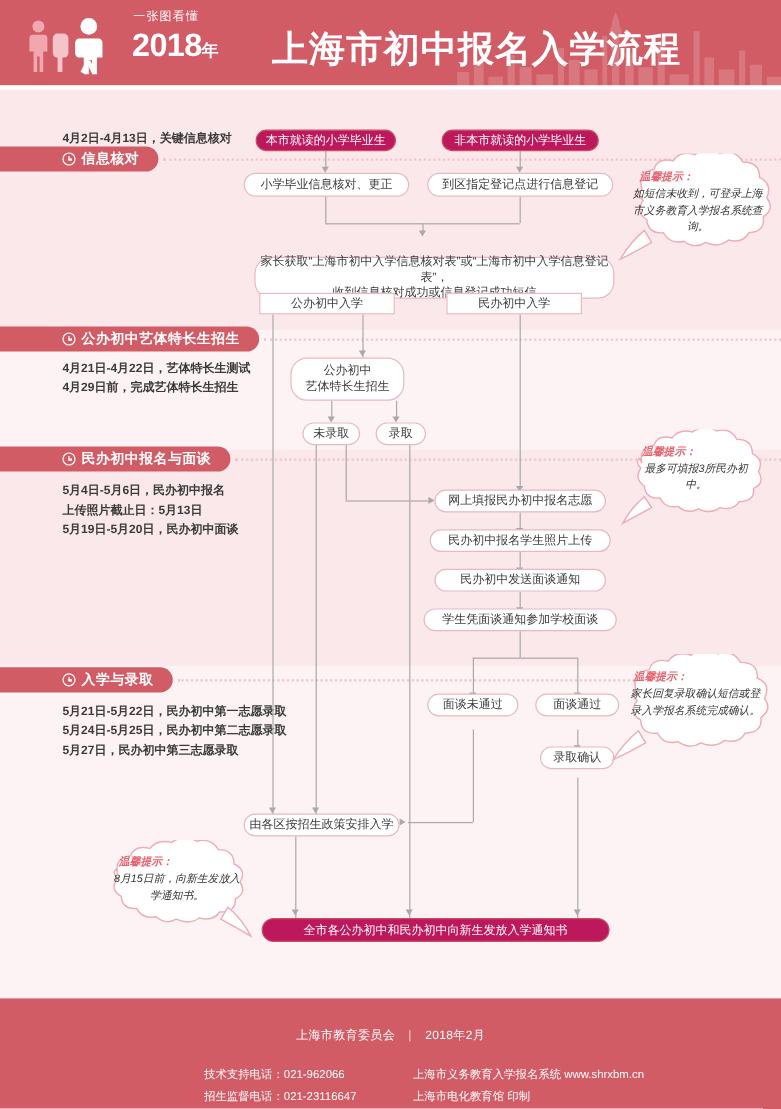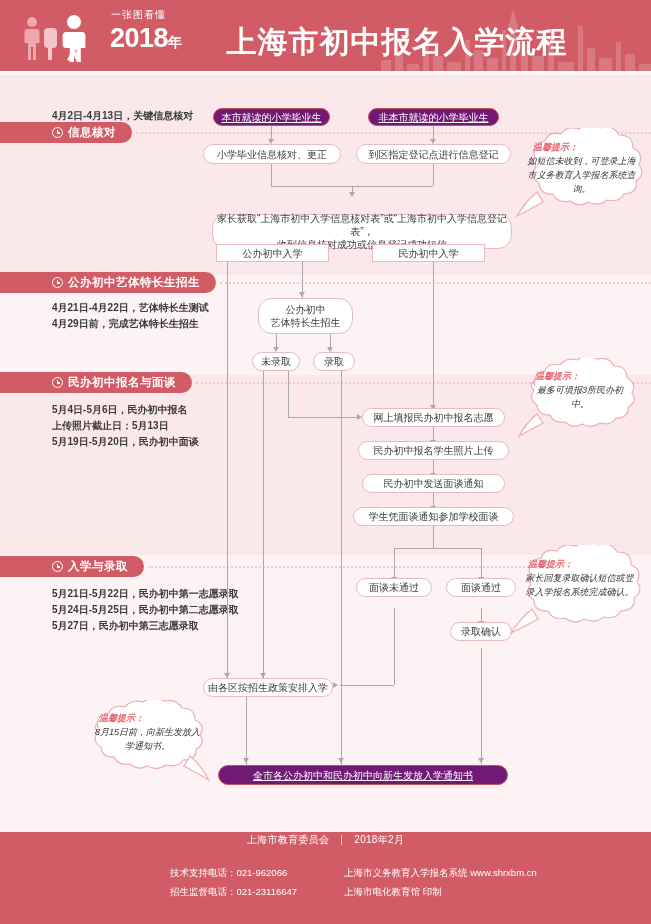--- a/index.html
+++ b/index.html
@@ -125,26 +125,25 @@
     color: #3c3c3c;
     background: #ffffff;
     border: 1px solid #e7b9c0;
     line-height: 13px;
     padding: 2px 4px;
     z-index: 3;
   }
   .node.pill { border-radius: 14px; }
   .node.rect { border-radius: 0; }
   .node.solid {
-    background: #701a75;
+    background: #be185d;
     border-color: #c94e5e;
     color: #ffffff;
     border-radius: 14px;
     font-weight: normal;
-    text-decoration: underline;
   }
   .node.two-line { flex-direction: column; }
 
   
   .ln {
     position: absolute;
     background: #a9a9a9;
     z-index: 1;
   }
   .ln.v { width: 1px; }
@@ -191,21 +190,21 @@
   
   .footer {
     position: absolute; left: 0; bottom: 0;
     width: 651px; height: 92px;
     background: #d25c66;
     color: #ffffff;
   }
   .ft-top {
     text-align: center;
     font-size: 10px;
-    padding-top: 1px;
+    padding-top: 24px;
     letter-spacing: .3px;
   }
   .ft-sep { margin: 0 8px; opacity: .7; }
   .ft-grid {
     margin-top: 16px;
     display: flex;
     font-size: 9.5px;
     line-height: 19px;
     padding-left: 170px;
   }
@@ -388,21 +387,21 @@
   <div class="node pill" style="left:356px;top:144px;width:155px;height:20px;">到区指定登记点进行信息登记</div>
 
   <div class="node pill two-line" style="left:212px;top:194px;width:300px;height:35px;margin-top:20px;">
     <span>家长获取“上海市初中入学信息核对表”或“上海市初中入学信息登记表”，</span>
     <span>收到信息核对成功或信息登记成功短信</span>
   </div>
 
   <div class="node rect" style="left:216px;top:244px;width:113px;height:18px;">公办初中入学</div>
   <div class="node rect" style="left:372px;top:244px;width:113px;height:18px;">民办初中入学</div>
 
-  <div class="node pill two-line" style="left:258px;top:298px;width:95px;height:36px;">
+  <div class="node pill two-line" style="left:242px;top:298px;width:95px;height:36px;">
     <span>公办初中</span>
     <span>艺体特长生招生</span>
   </div>
 
   <div class="node pill" style="left:252px;top:352px;width:48px;height:19px;">未录取</div>
   <div class="node pill" style="left:313px;top:352px;width:42px;height:19px;">录取</div>
 
   <div class="node pill" style="left:362px;top:408px;width:143px;height:19px;">网上填报民办初中报名志愿</div>
   <div class="node pill" style="left:358px;top:441px;width:151px;height:19px;">民办初中报名学生照片上传</div>
   <div class="node pill" style="left:362px;top:474px;width:143px;height:19px;">民办初中发送面谈通知</div>

